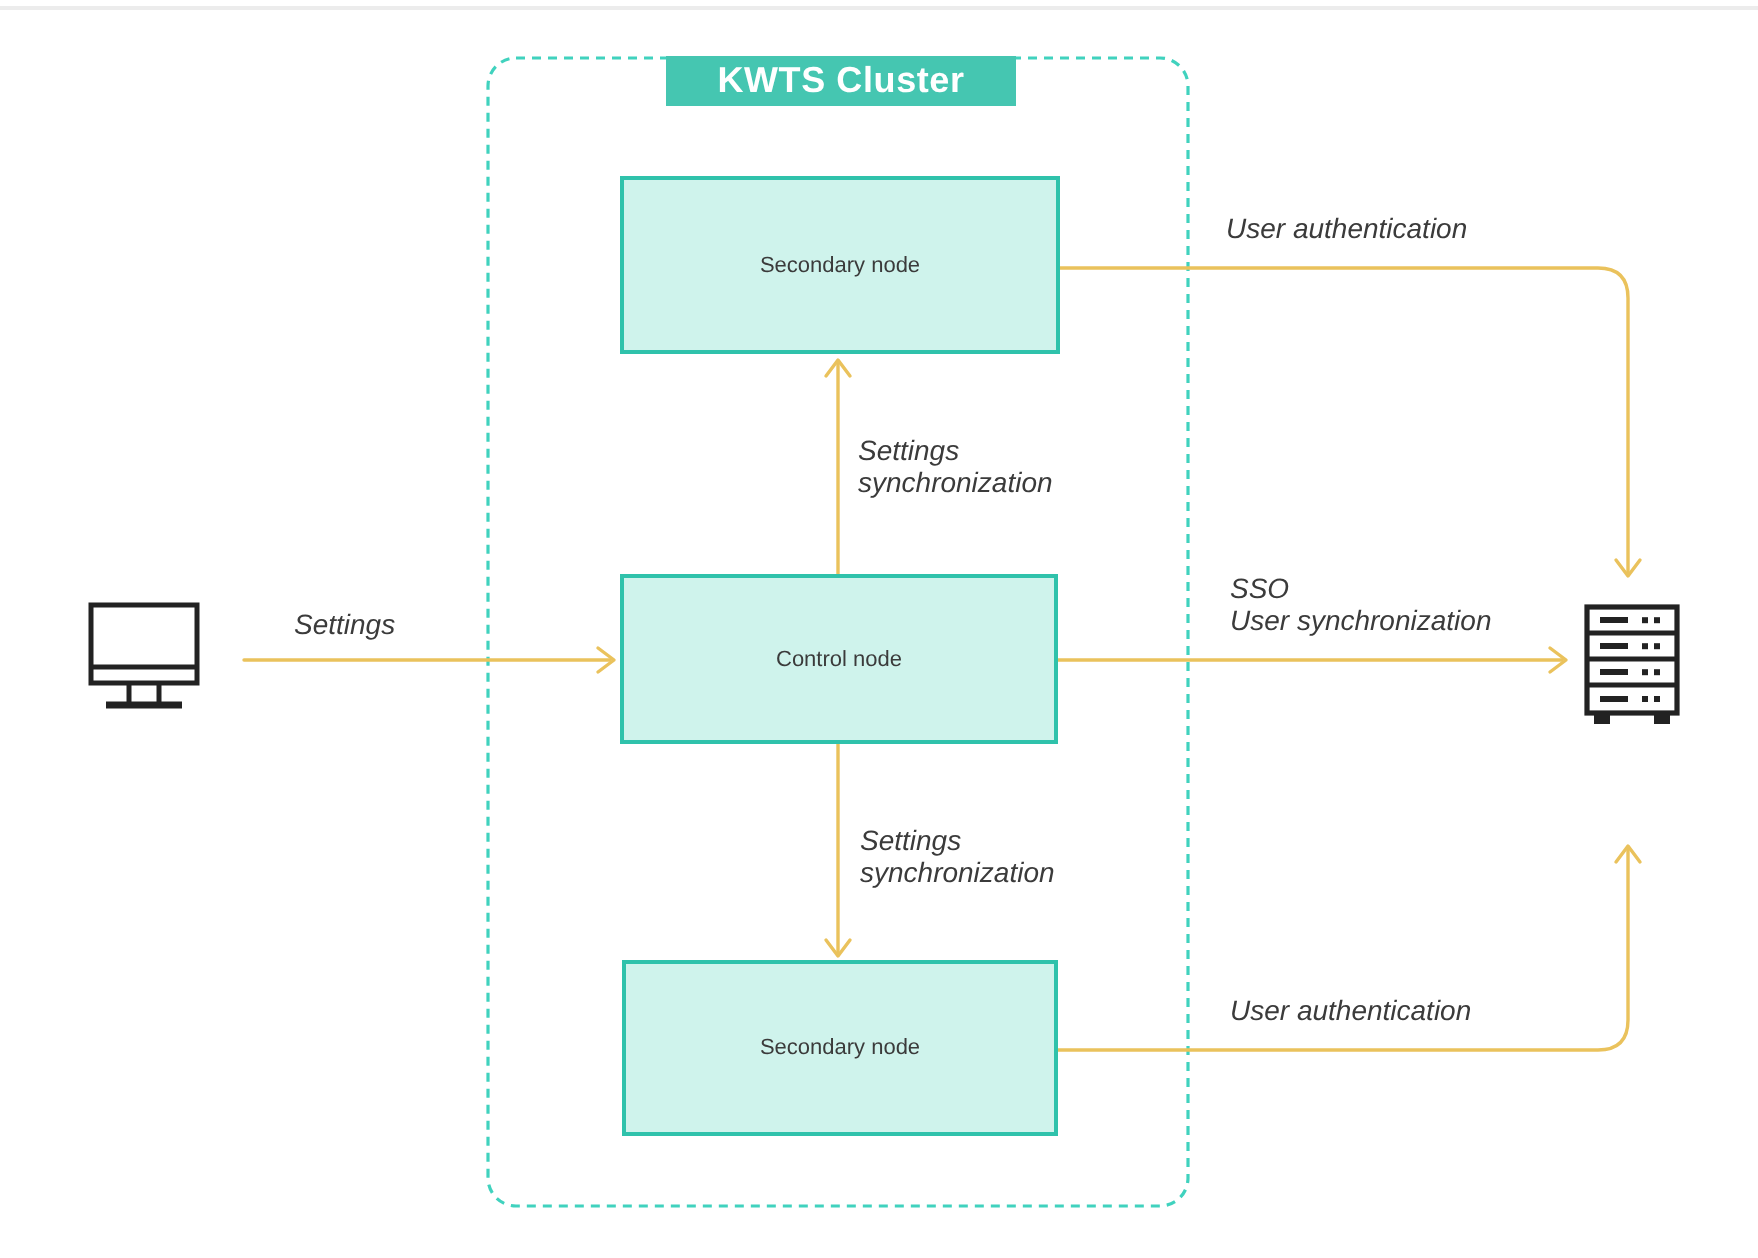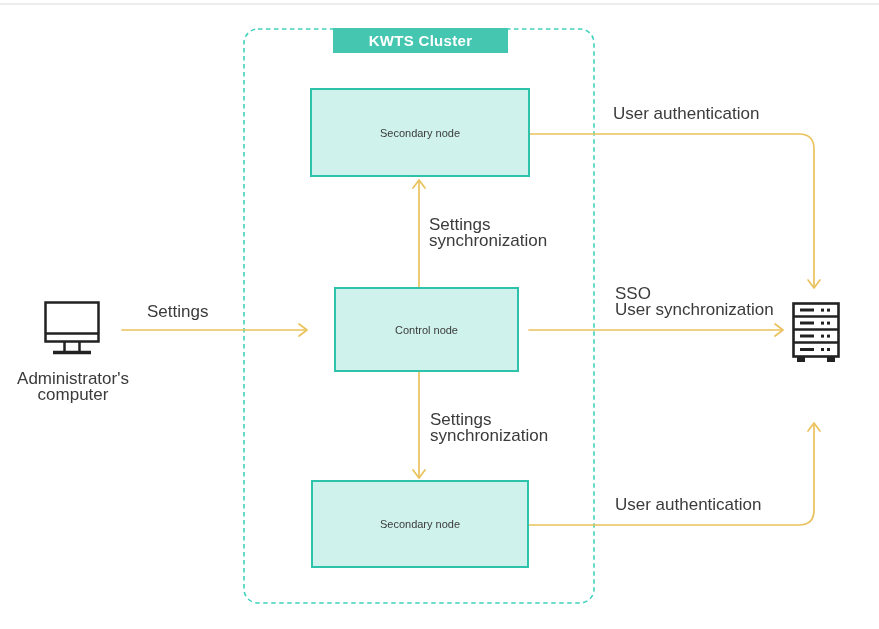--- a/index.html
+++ b/index.html
@@ -15,38 +15,39 @@
     position:absolute;top:3px;left:0;width:100%;height:2px;
     background:var(--top-line);
   }
   .overlay{
     position:absolute;left:0;top:0;width:879px;height:629px;
     pointer-events:none;
   }
   .cluster-label{
     position:absolute;left:333px;top:28px;width:175px;height:25px;
     background:var(--teal);
-    color:#ffffff;font-weight:700;font-size:15px;letter-spacing:.3px;
+    color:#ffffff;font-weight:700;font-size:18px;letter-spacing:.3px;
     display:flex;align-items:center;justify-content:center;
   }
   .node{
     position:absolute;
     background:var(--node-fill);
     border:2px solid var(--node-border);
     box-sizing:border-box;
     display:flex;align-items:center;justify-content:center;
     font-size:11px;color:var(--text);
   }
   .node.secondary-top{left:310px;top:88px;width:220px;height:89px;}
-  .node.control{left:310px;top:287px;width:185px;height:85px;margin-left:24px;}
+  .node.control{left:310px;top:287px;width:219px;height:85px;}
   .node.secondary-bottom{left:311px;top:480px;width:218px;height:88px;}
   .lbl{
     position:absolute;
-    font-size:17px;line-height:16px;color:var(--text);
+    font-size:14px;line-height:16px;color:var(--text);
     white-space:pre-line;
+    font-style:italic;
   }
   .lbl-settings{left:147px;top:304px;}
   .lbl-sync-top{left:429px;top:217px;}
   .lbl-sync-bottom{left:430px;top:412px;}
   .lbl-auth-top{left:613px;top:106px;}
   .lbl-sso{left:615px;top:286px;}
   .lbl-auth-bottom{left:615px;top:497px;}
   .lbl-admin{left:8px;top:371px;width:130px;text-align:center;}
   .lbl-ad{left:770px;top:372px;width:90px;text-align:center;}
 </style>
@@ -135,16 +136,14 @@
   <div class="lbl lbl-settings">Settings</div>
   <div class="lbl lbl-sync-top">Settings
 synchronization</div>
   <div class="lbl lbl-sync-bottom">Settings
 synchronization</div>
   <div class="lbl lbl-auth-top">User authentication</div>
   <div class="lbl lbl-sso">SSO
 User synchronization</div>
   <div class="lbl lbl-auth-bottom">User authentication</div>
 
-  <div class="lbl lbl-admin">Administrator's
-computer</div>
 
 </div>
 
 </body></html>

